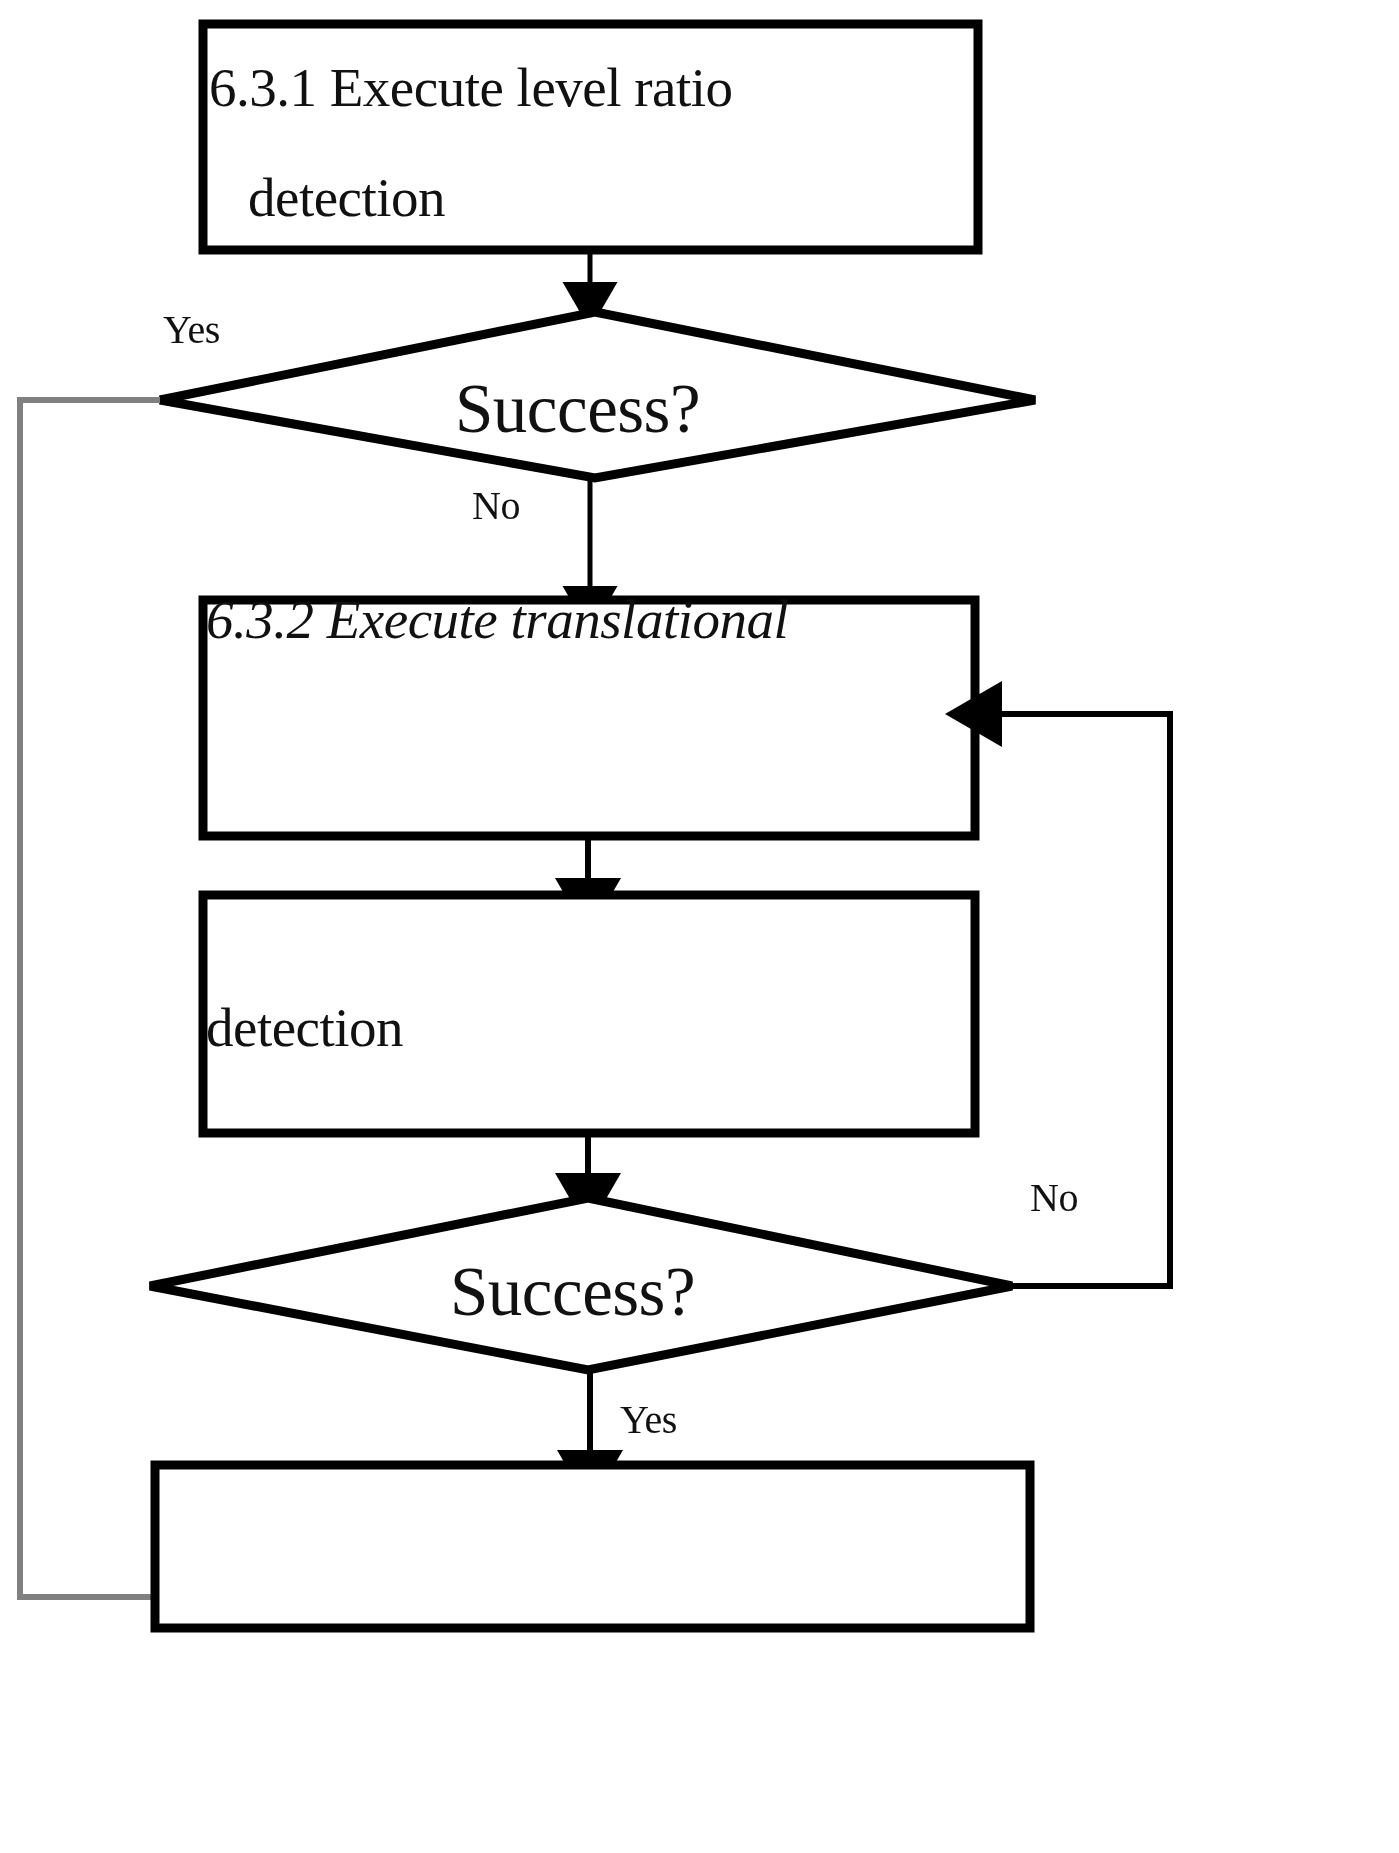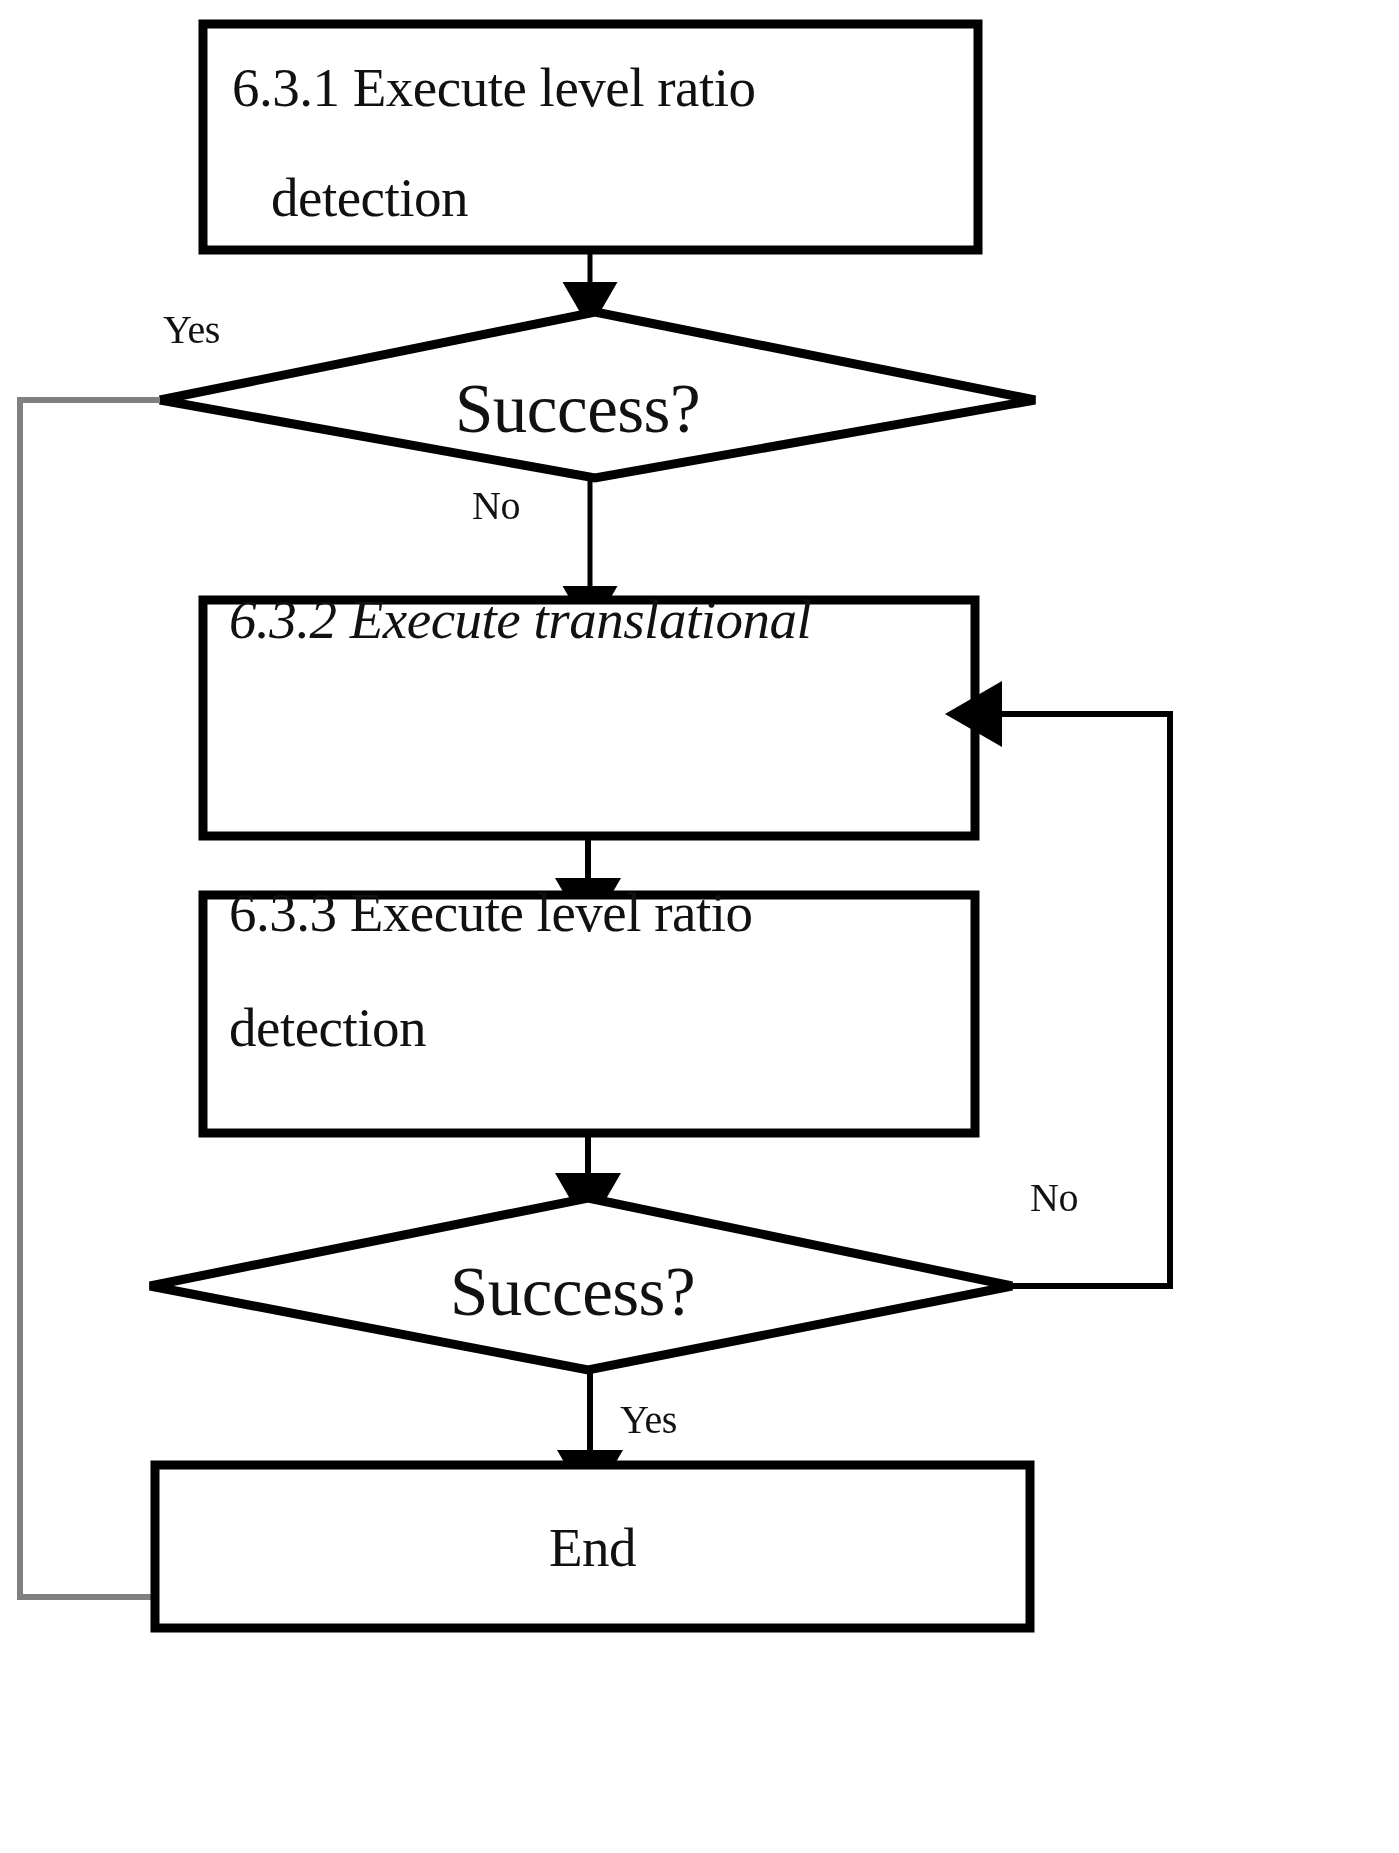--- a/index.html
+++ b/index.html
@@ -27,21 +27,20 @@
   .node-text {
     position: absolute;
     color: #111111;
     font-family: "Liberation Serif", "DejaVu Serif", serif;
     white-space: pre;
     line-height: 1.0;
   }
   .proc-text {
     font-size: 55px;
     letter-spacing: -0.5px;
-    margin-left: 23px;
   }
   .dec-text {
     font-size: 69px;
     letter-spacing: -0.5px;
   }
   .edge-label {
     font-size: 40px;
     letter-spacing: -0.5px;
   }
   .end-text {
@@ -95,24 +94,22 @@
   <div class="node-text proc-text" style="left:248px; top:170px;">detection</div>
 
   <div class="node-text dec-text" style="left:455px; top:375px;">Success?</div>
 
   <div class="node-text edge-label" style="left:163px; top:310px;">Yes</div>
 
   <div class="node-text edge-label" style="left:472px; top:486px;">No</div>
 
   <div class="node-text proc-text" style="left:206px; top:592px;font-style:italic;">6.3.2 Execute translational</div>
 
-  <div class="node-text proc-text" style="left:206px; top:885px;">6.3.3 Execute level ratio</div>
   <div class="node-text proc-text" style="left:206px; top:1000px;">detection</div>
 
   <div class="node-text dec-text" style="left:450px; top:1258px;">Success?</div>
 
   <div class="node-text edge-label" style="left:1030px; top:1178px;">No</div>
 
   <div class="node-text edge-label" style="left:620px; top:1400px;">Yes</div>
 
-  <div class="node-text end-text" style="left:0px; top:1520px; width:1185px; text-align:center;">End</div>
 
 </div>
 
 </body></html>

